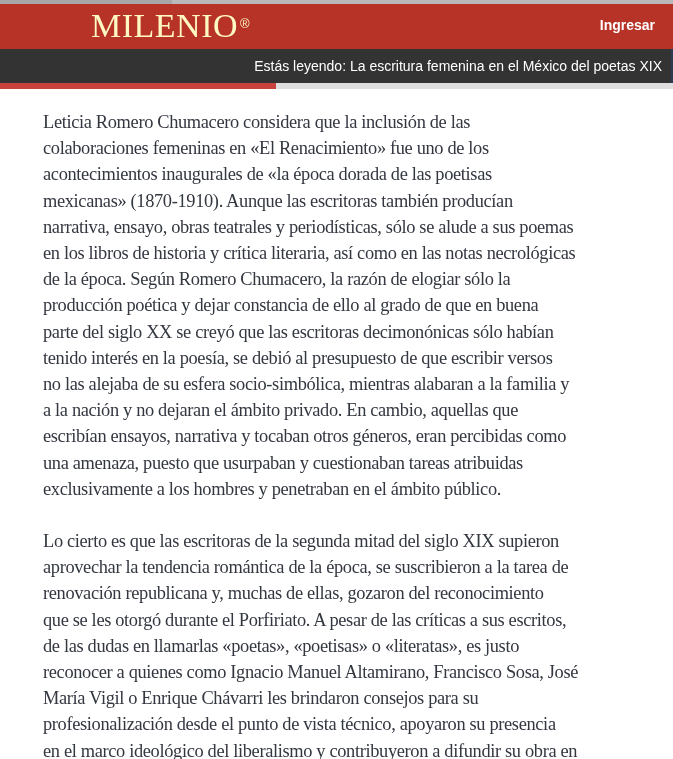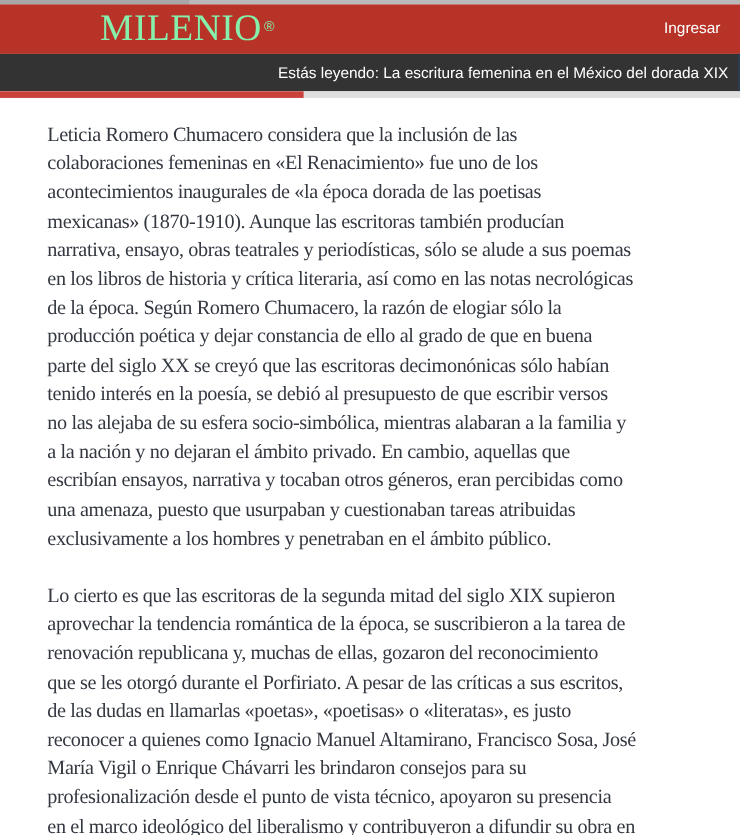--- a/index.html
+++ b/index.html
@@ -16,33 +16,33 @@
     background: #b9b9b9;
   }
   .top-strip .dark { position: absolute; left: 0; top: 0; width: 172px; height: 4px; background: #a7a7a7; }
   .header {
     position: absolute; left: 0; top: 4px; width: 673px; height: 45px;
     background: #b73227;
   }
   .logo {
     position: absolute; left: 91px; top: 3px;
     font-family: "Liberation Serif", serif;
-    color: #86efac;
+    color: #fef9c3;
     font-size: 34px;
     letter-spacing: 0.5px;
     line-height: 38px;
   }
   .logo sup {
     font-family: "Liberation Sans", sans-serif;
     font-size: 13px;
     position: relative; top: -2px; margin-left: 2px; vertical-align: top;
   }
   .login {
     position: absolute; right: 18px; top: 13px;
-    color: #ffffff; font-size: 14px; cursor: pointer;
+    color: #ffffff; font-size: 14px; cursor: pointer; font-weight: bold;
   }
   .reading-bar {
     position: absolute; left: 0; top: 49px; width: 673px; height: 34px;
     background: #333333;
   }
   .reading-bar .label {
     position: absolute; right: 11px; top: 9px;
     color: #ffffff; font-size: 14px; white-space: nowrap;
   }
   .reading-bar .edge {
@@ -73,21 +73,21 @@
 <div class="top-strip">
     <div class="dark"></div>
   </div>
 
 <header class="header">
   <div class="logo"><span>MILENIO</span><sup>®</sup></div>
   <a class="login">Ingresar</a>
 </header>
 
 <div class="reading-bar">
-  <span class="label">Estás leyendo: La escritura femenina en el México del dorada XIX</span>
+  <span class="label">Estás leyendo: La escritura femenina en el México del poetas XIX</span>
   <div class="edge"></div>
 </div>
 
 <div class="progress-track">
   <div class="progress-fill" id="progress-fill" style="width: 41%;"></div>
 </div>
 
 <article class="article">
   <p>Leticia Romero Chumacero considera que la inclusión de las
 colaboraciones femeninas en «El Renacimiento» fue uno de los

